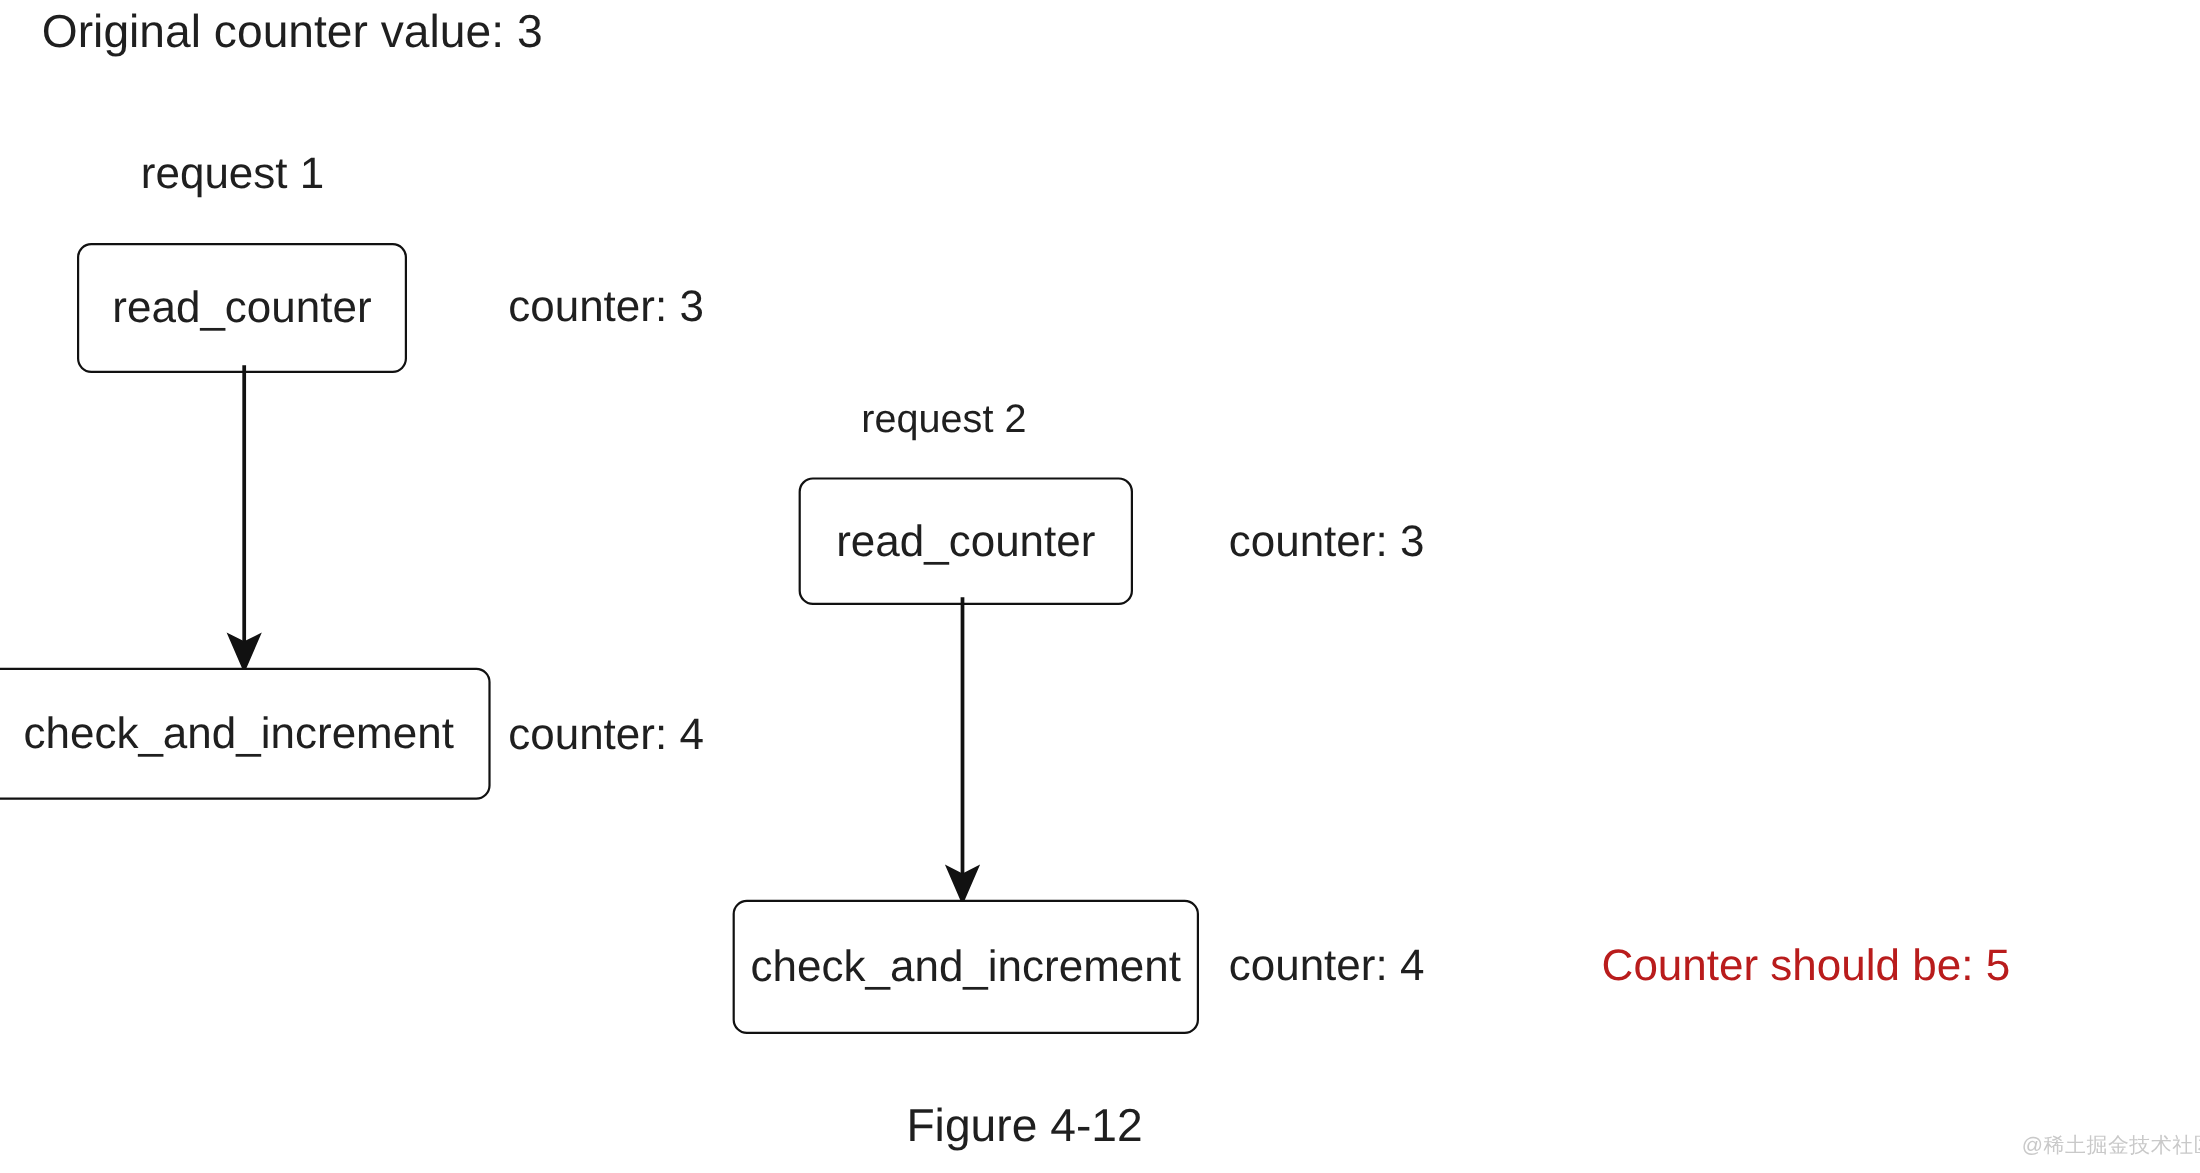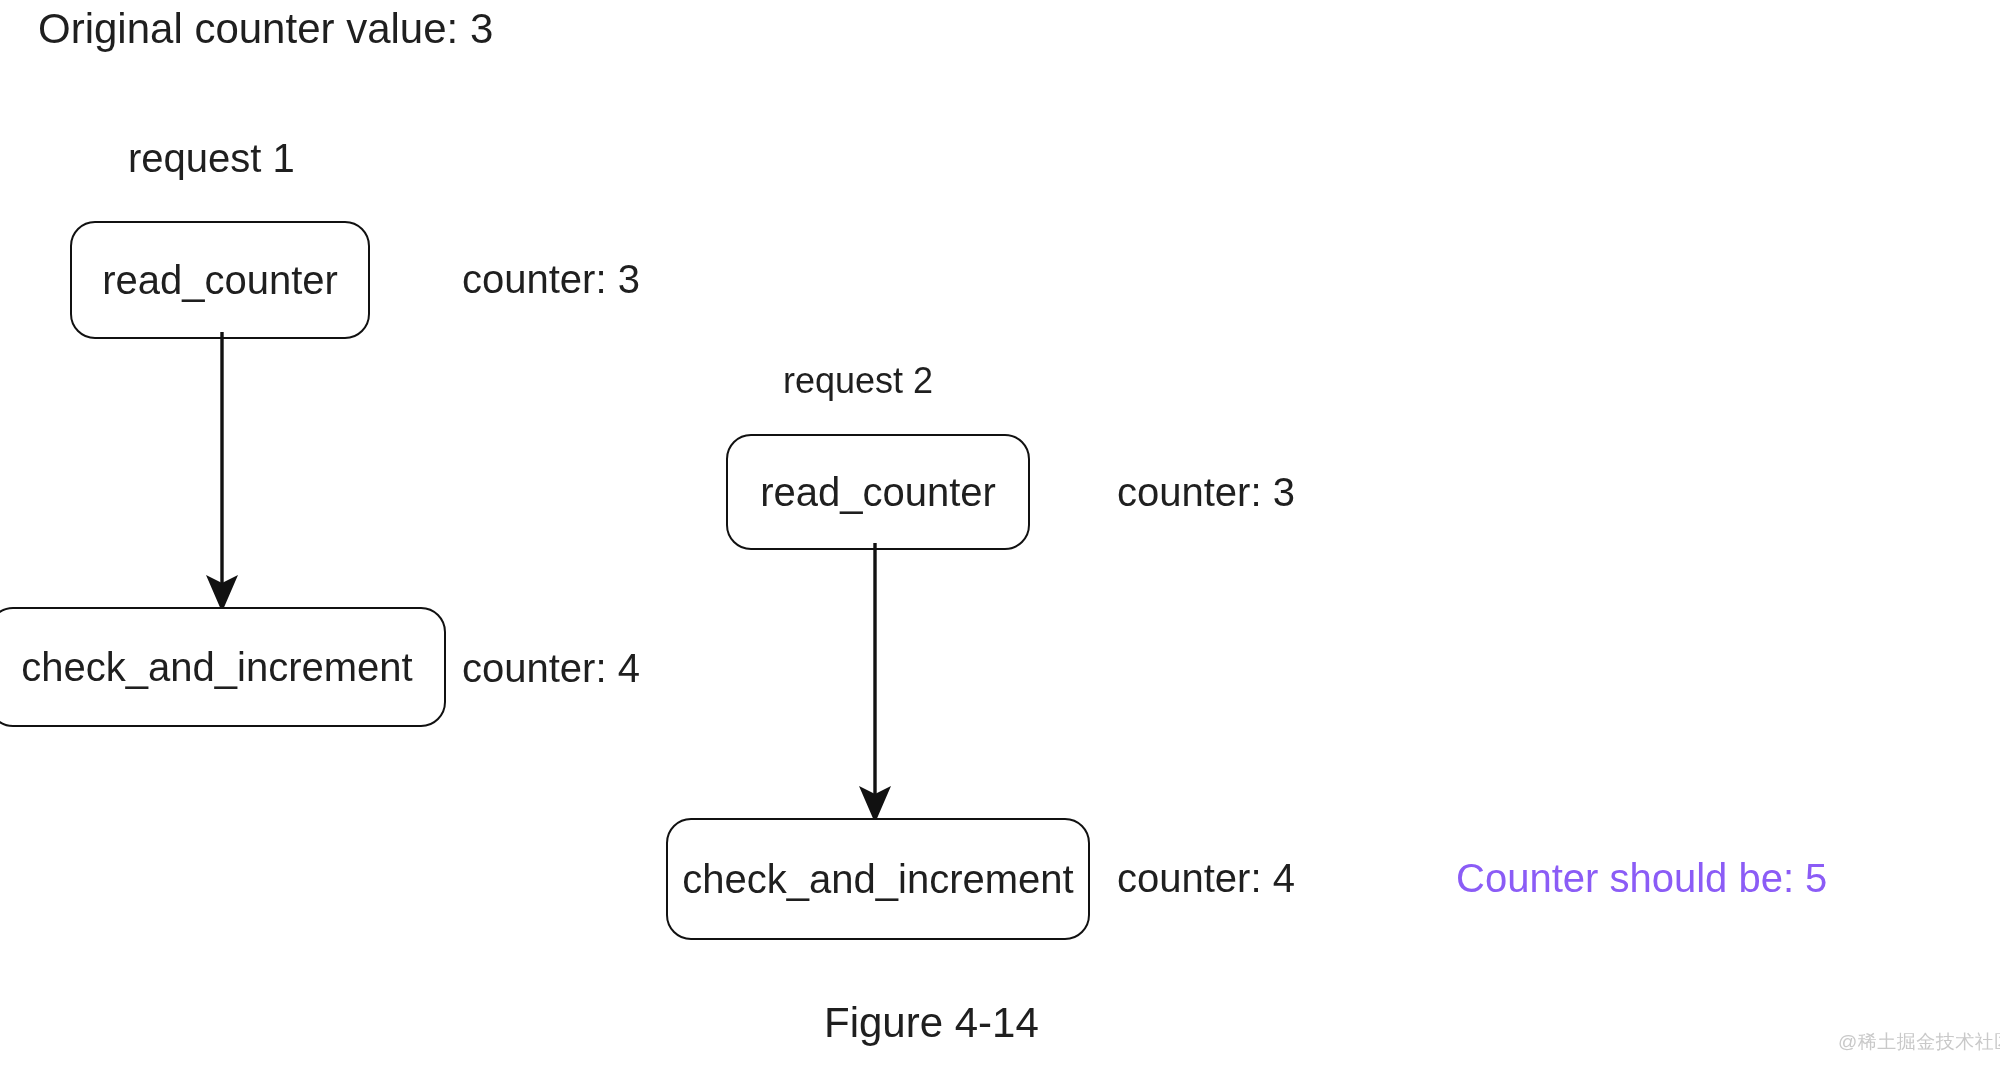--- a/index.html
+++ b/index.html
@@ -63,41 +63,41 @@
   }
   #counter-r2-check {
     left: 1117px;
     top: 858px;
     font-size: 40px;
   }
   #note {
     left: 1456px;
     top: 858px;
     font-size: 40px;
-    color: #8b5cf6;
+    color: #b91c1c;
   }
   #figure-caption {
     left: 824px;
     top: 1002px;
     font-size: 42px;
   }
   #watermark {
     left: 1838px;
     top: 1032px;
     font-size: 19px;
     color: #c9c9c9;
     letter-spacing: 0.5px;
   }
 
   
   .node {
     position: absolute;
     box-sizing: border-box;
     border: 2.6px solid #111111;
-    border-radius: 25px;
+    border-radius: 13px;
     background: #ffffff;
     display: flex;
     align-items: center;
     justify-content: center;
   }
   .node .node-label {
     font-size: 40px;
     white-space: nowrap;
     color: #1f1f1f;
   }
@@ -192,17 +192,17 @@
   </svg>
 
   <div class="node" id="node-r2-check">
     <span class="node-label">check_and_increment</span>
   </div>
 
   <div class="txt" id="counter-r2-check">counter: 4</div>
 
   <div class="txt" id="note">Counter should be: 5</div>
 
-  <div class="txt" id="figure-caption">Figure 4-14</div>
+  <div class="txt" id="figure-caption">Figure 4-12</div>
 
   <div class="txt" id="watermark">@稀土掘金技术社区</div>
 
 </div>
 
 </body></html>

